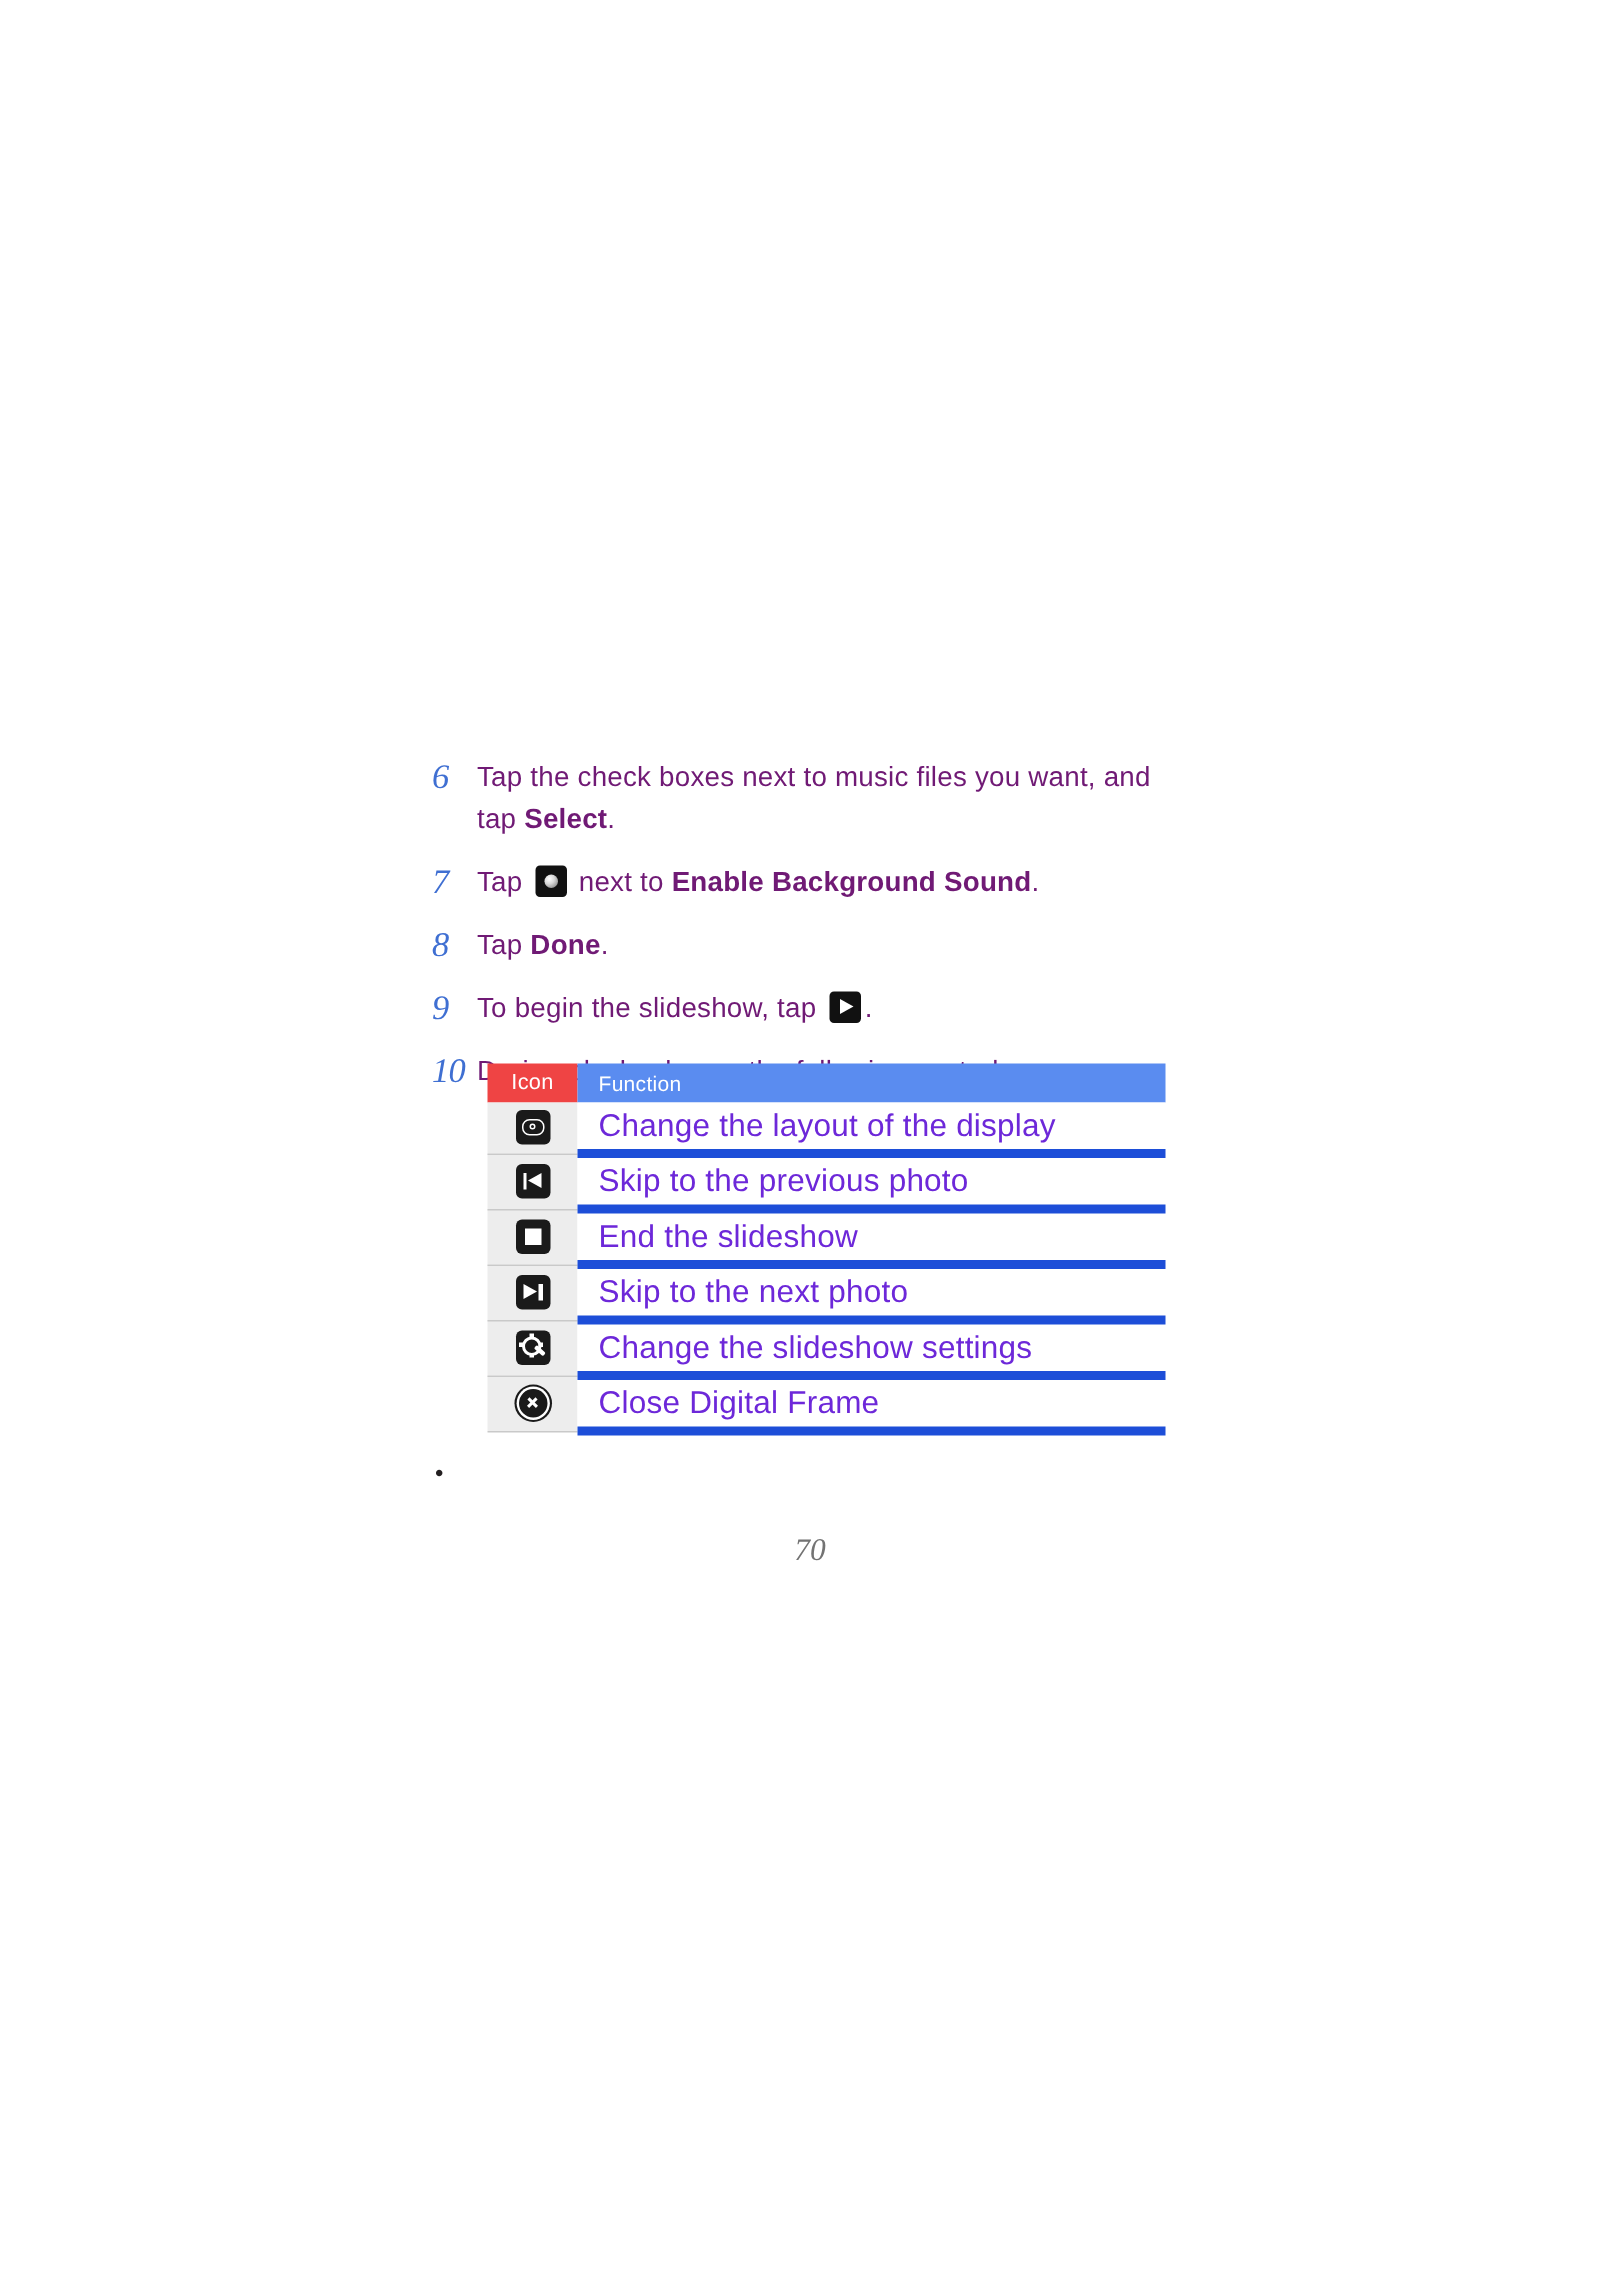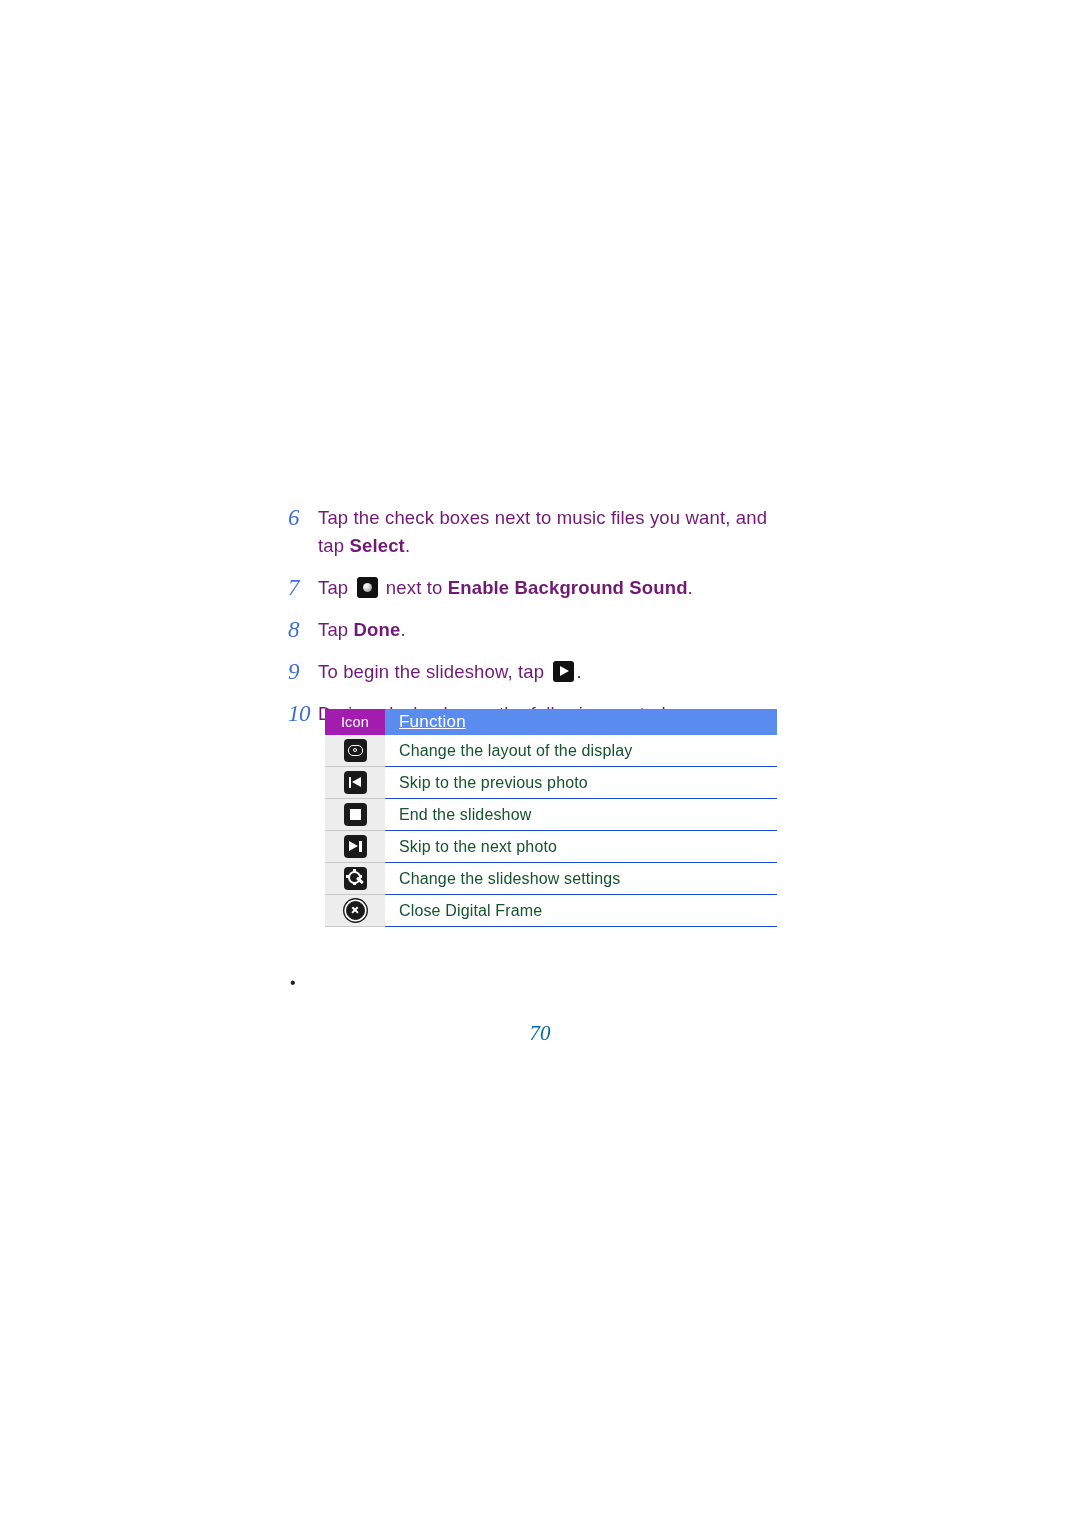--- a/index.html
+++ b/index.html
@@ -94,54 +94,53 @@
     width: 452px;
     border-collapse: collapse;
   }
   .ctrl-table td, .ctrl-table th {
     padding: 0;
     margin: 0;
   }
   .th-icon {
     width: 60px;
     height: 26px;
-    background: #a21caf;
+    background: #ef4444;
     color: #ffffff;
     font-size: 14.5px;
     font-weight: normal;
     text-align: center;
     vertical-align: middle;
     letter-spacing: 0.2px;
   }
   .th-func {
     height: 26px;
     background: #5a8cf0;
     color: #ffffff;
-    font-size: 17px;
+    font-size: 14px;
     font-weight: normal;
     text-align: left;
     padding-left: 14px !important;
     vertical-align: middle;
     letter-spacing: 0.2px;
-    text-decoration: underline;
   }
   .td-icon {
     width: 60px;
     background: #ededed;
     text-align: center;
     vertical-align: middle;
     height: 31px;
   }
   .td-func {
     background: #ffffff;
-    color: #14532d;
-    font-size: 16px;
+    color: #6d28d9;
+    font-size: 21px;
     padding-left: 14px !important;
     vertical-align: middle;
-    border-bottom: 1px solid #1d4ed8;
+    border-bottom: 6px solid #1d4ed8;
     height: 31px;
     letter-spacing: 0.15px;
   }
   .td-icon.sep {
     border-bottom: 1px solid #c9c9c9;
   }
 
   
   .ic {
     display: inline-block;
@@ -329,21 +328,21 @@
   
   .pageno {
     position: absolute;
     left: 0;
     top: 1021px;
     width: 1080px;
     text-align: center;
     font-family: "Liberation Serif", serif;
     font-style: italic;
     font-size: 21px;
-    color: #0369a1;
+    color: #737373;
   }
 </style>
 </head>
 <body>
 
 <div class="page">
 
   <div class="steps">
 
     <div class="step">

